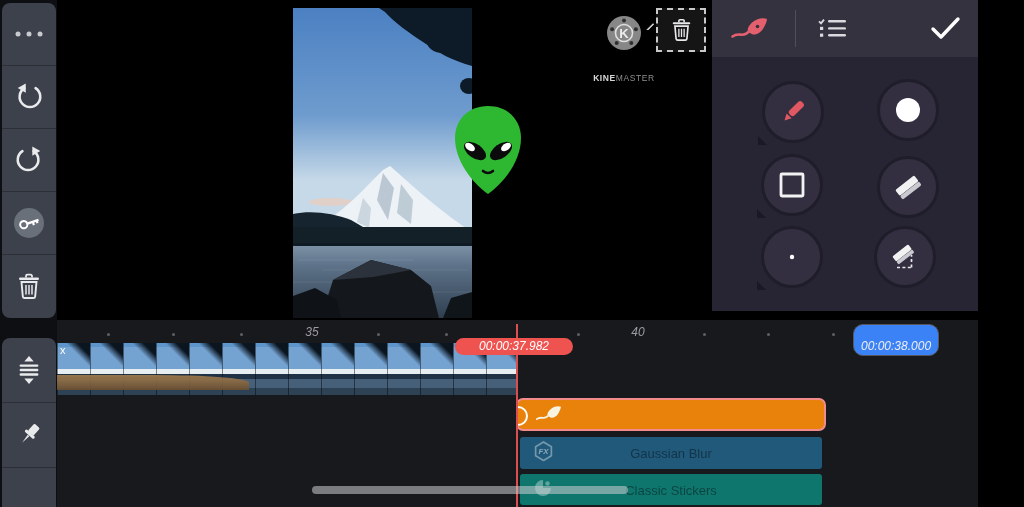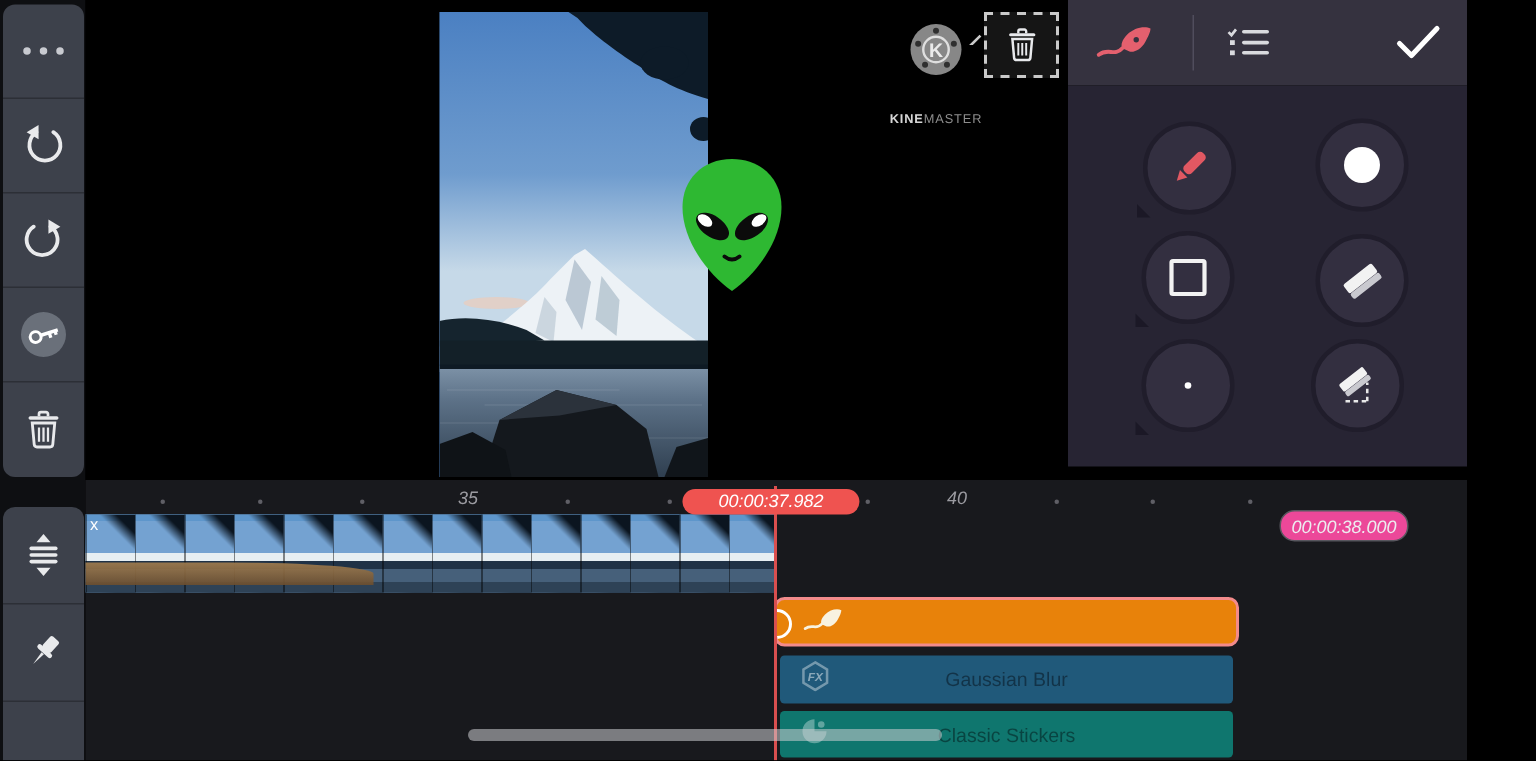--- a/index.html
+++ b/index.html
@@ -46,24 +46,24 @@
   .t-square{left:49px;top:97px;}.t-eraser{left:165px;top:99px;}
   .t-dot{left:49px;top:169px;}  .t-eraseall{left:162px;top:169px;}
   .expand-mark{position:absolute;left:-7px;bottom:-5px;width:0;height:0;
                border-bottom:9px solid #1b1826;border-right:9px solid transparent;}
 
   
   .timeline{position:absolute;left:57px;top:320px;width:921px;height:187px;background:#18191d;}
   .ruler{position:absolute;left:0;top:0;width:100%;height:23px;cursor:pointer;font-style:italic;}
   .rdot{position:absolute;top:13px;width:3px;height:3px;border-radius:50%;background:#5f5f66;}
   .rlabel{position:absolute;top:5px;transform:translateX(-50%);font-size:12px;color:#9b9ba1;}
-  .time-pill{position:absolute;left:457px;top:6px;transform:translateX(-50%);background:#ef5350;color:#fff;
+  .time-pill{position:absolute;left:457px;top:18px;transform:translateX(-50%);background:#ef5350;color:#fff;
              font-size:12px;padding:1px 24px 2px;border-radius:10px;white-space:nowrap;z-index:7;}
-  .dur-pill{position:absolute;left:796px;top:20px;background:#ec4899;border:1px solid #57575e;color:#ededf0;
-            font-size:12px;padding:3px 7px 2px;border-radius:10px;white-space:nowrap;}
+  .dur-pill{position:absolute;left:796px;top:4px;background:#3b82f6;border:1px solid #57575e;color:#ededf0;
+            font-size:12px;padding:14px 7px 2px;border-radius:10px;white-space:nowrap;}
 
   .thumbstrip{position:absolute;left:0;top:23px;width:459px;height:52px;cursor:pointer;z-index:1;
     background-color:#6f9fd0;
     background-image:
       repeating-linear-gradient(to right, rgba(0,0,0,.45) 0 1px, rgba(0,0,0,0) 1px 33px),
       linear-gradient(225deg, #0b1520 0 9px, rgba(11,21,32,0) 17px),
       linear-gradient(to bottom, #5e96cb 0 8%, #74a2d1 8% 50%, #e6eef2 50% 60%, #203246 60% 70%, #46607a 70% 86%, #2e4256 86% 100%);
     background-size:auto, 33px 52px, 100% 100%;
     background-repeat:repeat, repeat-x, no-repeat;}
   .thumb-rocks{position:absolute;left:0;bottom:5px;width:192px;height:15px;

